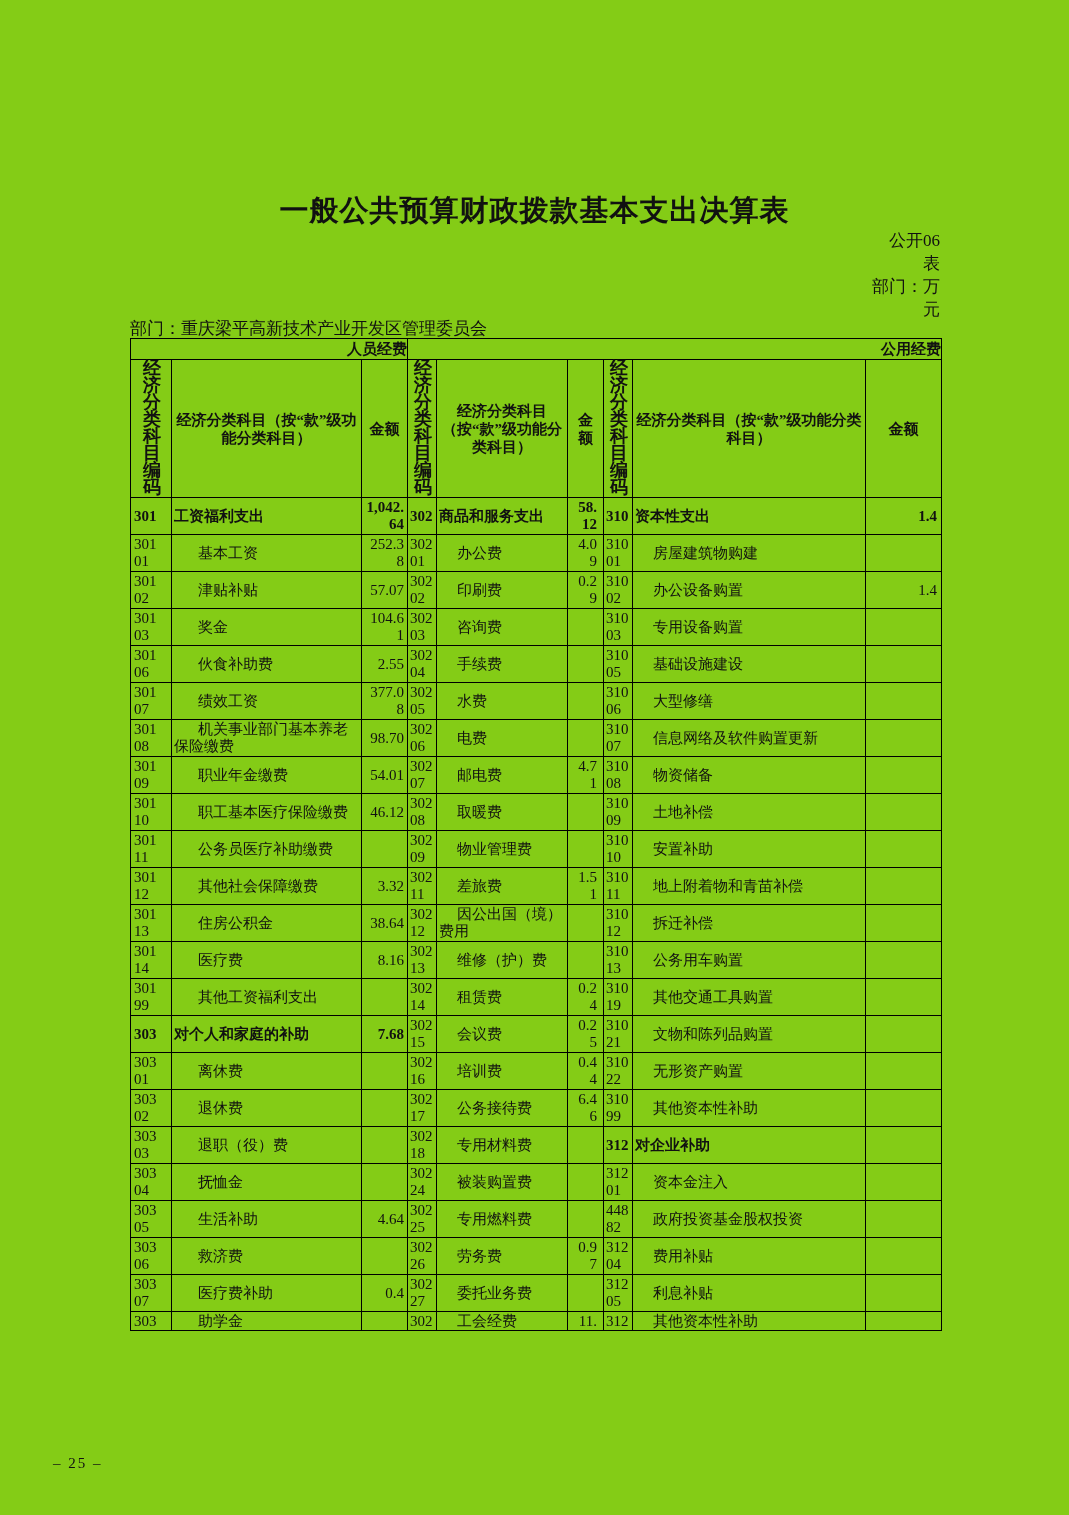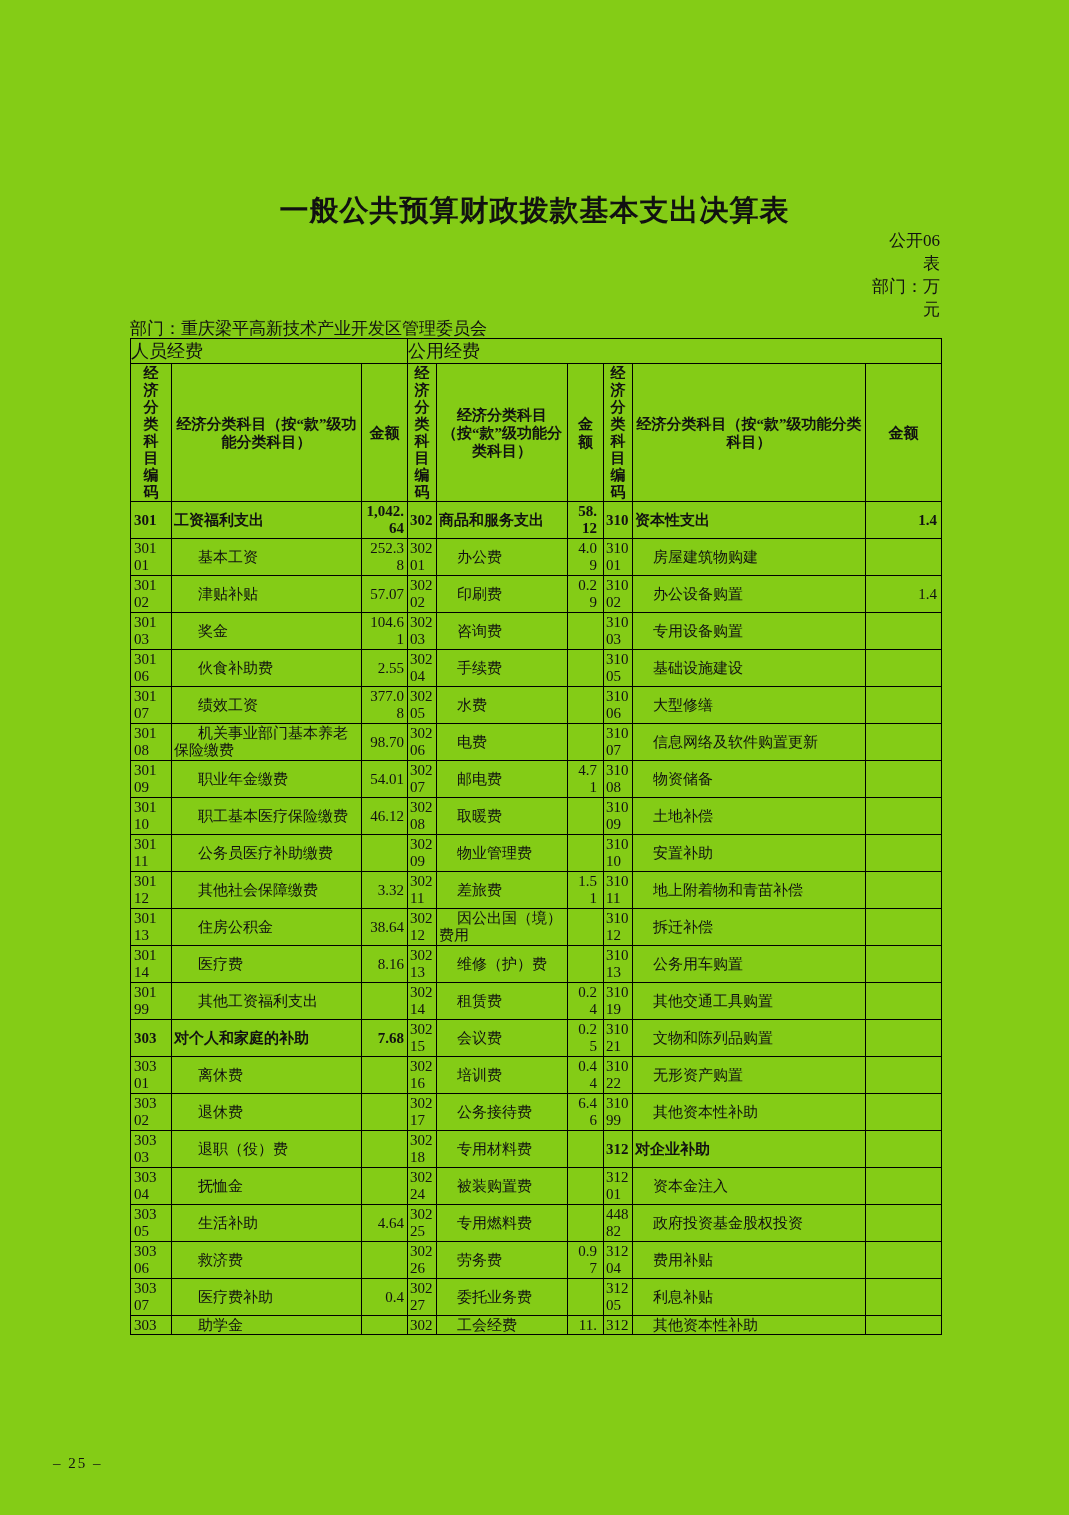--- a/index.html
+++ b/index.html
@@ -26,29 +26,29 @@
   }
   table.budget {
     position: absolute; top: 338px; left: 130px; width: 811px;
     border-collapse: collapse; table-layout: fixed; font-size: 15px;
   }
   table.budget th, table.budget td { border: 1px solid #000; }
   col.c1 { width: 41px; }  col.c2 { width: 190px; } col.c3 { width: 46px; }
   col.c4 { width: 29px; }  col.c5 { width: 131px; } col.c6 { width: 36px; }
   col.c7 { width: 29px; }  col.c8 { width: 233px; } col.c9 { width: 76px; }
   tr.grp-row { height: 21px; }
-  tr.grp-row th { font-weight: normal; font-size: 18px; text-align: left; vertical-align: middle; }
+  tr.grp-row th { font-weight: bold; font-size: 15px; text-align: right; vertical-align: middle; }
   tr.col-head-row { height: 138px; }
   tr.col-head-row th {
     font-weight: bold; font-size: 15px; text-align: center;
     vertical-align: middle; padding: 0 2px; line-height: 18px;
   }
   .vert {
     display: inline-block; width: 16px; word-break: break-all;
-    line-height: 17px; font-size: 15px; 
+    line-height: 17px; font-size: 18px; 
   }
   .narrow { display: inline-block; width: 1.1em; word-break: break-all; line-height: 18px; }
   tbody tr { height: 37px; margin-top: 6px; }
   tbody tr.row-clipped { height: 19px; }
   tbody td { vertical-align: middle; line-height: 17px; overflow: hidden; }
   .cell-code { word-break: break-all; text-align: left; }
   .cell-code.g0 { padding: 0 12px 0 3px; }
   .cell-code.g1, .cell-code.g2 { padding: 0 2px 0 2px; }
   .cell-subject { text-align: left; padding: 0 2px; }
   .cell-subject.indent.g0 { text-indent: 24px; }

